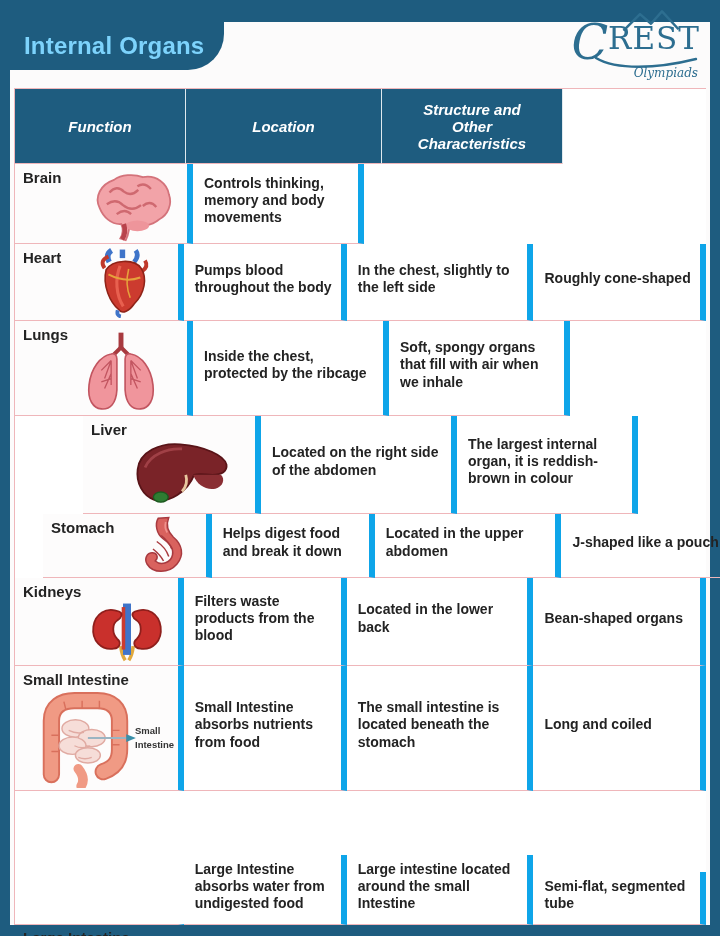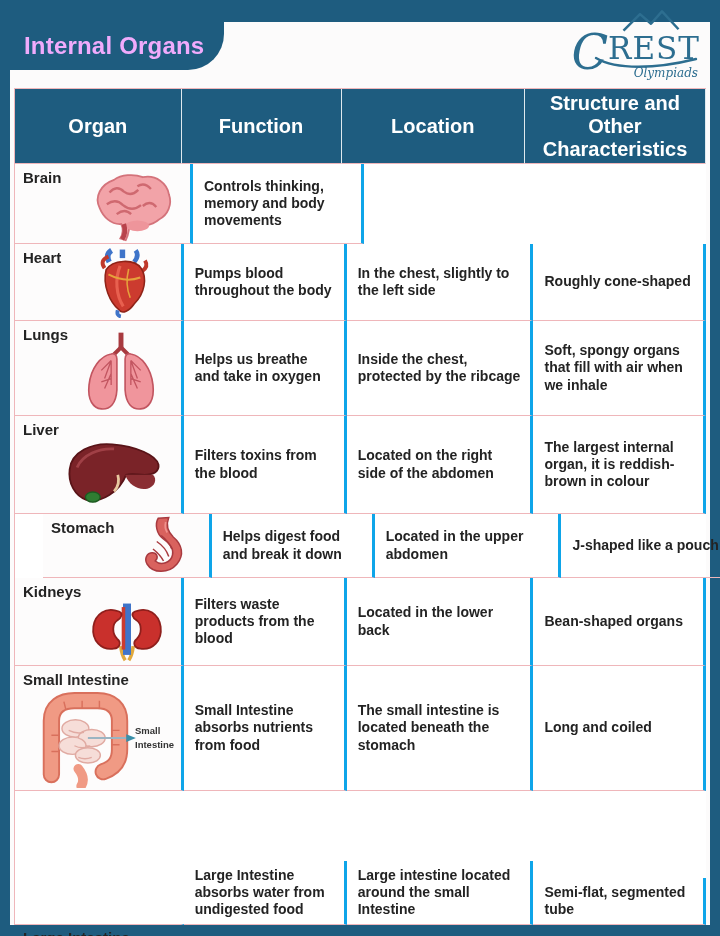--- a/index.html
+++ b/index.html
@@ -8,51 +8,51 @@
     background:#1e5c7f;
     font-family:"Liberation Sans", sans-serif;
   }
   .white-area{position:absolute;left:10px;right:10px;top:22px;bottom:11px;background:#fcfbfb;}
   
   .banner{
     position:absolute;left:10px;top:22px;width:214px;height:48px;
     background:#1e5c7f;border-radius:0 0 36px 0;
     display:flex;align-items:center;padding-left:14px;box-sizing:border-box;
   }
-  .banner span{color:#f0abfc;font-size:24px;font-weight:700;letter-spacing:.2px;}
+  .banner span{color:#7dd3fc;font-size:24px;font-weight:700;letter-spacing:.2px;}
   
   .logo{position:absolute;right:16px;top:8px;width:150px;height:72px;color:#2d6e90;}
   .logo-mountains{position:absolute;right:22px;top:2px;width:62px;height:22px;}
-  .logo-text{position:absolute;right:4px;top:20px;white-space:nowrap;font-family:"DejaVu Serif",serif;}
+  .logo-text{position:absolute;right:4px;top:10px;white-space:nowrap;font-family:"DejaVu Serif",serif;}
   .logo-c{font-size:48px;font-style:italic;font-weight:400;line-height:1;vertical-align:-10px;}
   .logo-rest{font-size:31px;letter-spacing:1px;}
   .logo-swoosh{position:absolute;right:6px;top:48px;width:104px;height:14px;}
   .logo-tag{position:absolute;right:6px;top:58px;font-family:"DejaVu Serif",serif;font-style:italic;font-size:12px;}
   
   .tbl{
     position:absolute;left:14px;top:88px;width:692px;
     border-top:1px solid #efb6ba;border-left:1px solid #efb6ba;
     box-sizing:border-box;background:#fff;
   }
   .trow{display:flex;width:100%;}
   .cell{
-    box-sizing:border-box;border-right:3px solid #0ea5e9;border-bottom:1px solid #efb6ba;
+    box-sizing:border-box;border-right:6px solid #0ea5e9;border-bottom:1px solid #efb6ba;
     position:relative;
   }
   .c1{width:178px;} .c2{width:171px;} .c3{width:196px;} .c4{width:181px;}
   .hcell{
     background:#1e5c7f;color:#fff;display:flex;align-items:center;justify-content:center;
-    text-align:center;font-weight:700;font-size:20px;border-right:1px solid #dfe9ee;border-bottom:1px solid #efb6ba;
+    text-align:center;font-weight:700;font-size:15px;border-right:1px solid #dfe9ee;border-bottom:1px solid #efb6ba;font-style:italic;
   }
   .hcell.c4{padding:0 20px;}
   .rh{height:75px;}
   .r0{height:80px;} .r1{height:77px;} .r2{height:95px;} .r3{height:98px;justify-content:center;}
   .r4{height:64px;margin-left:28px;} .r5{height:88px;} .r6{height:125px;} .r7{height:134px;align-items:flex-end;}
   .txt{
-    display:flex;align-items:center;padding:6px 8px 6px 11px;
+    display:flex;align-items:center;padding:6px 8px 12px 11px;
     font-weight:700;font-size:14px;line-height:1.22;color:#232323;
   }
   .organ-cell{background:#fdfcfc;}
   .organ-label{
     position:absolute;left:8px;top:5px;font-weight:700;font-size:15px;color:#232323;
   }
   .org-img{position:absolute;}
   .img-brain{left:66px;top:6px;width:102px;height:72px;}
   .img-heart{left:80px;top:4px;width:58px;height:70px;}
   .img-lungs{left:58px;top:10px;width:96px;height:82px;}
@@ -82,21 +82,20 @@
   <div class="logo-text"><span class="logo-c">C</span><span class="logo-rest">REST</span></div>
   <svg class="logo-swoosh" viewBox="0 0 104 14">
     <path d="M2,2 C22,14 62,13 102,3" fill="none" stroke="#2d6e90" stroke-width="2.4" stroke-linecap="round"></path>
   </svg>
   <div class="logo-tag">Olympiads</div>
 </div>
 
 <div class="tbl">
 
   <div class="trow">
-    <div class="cell hcell c1 rh">Organ</div>
     <div class="cell hcell c2 rh">Function</div>
     <div class="cell hcell c3 rh">Location</div>
     <div class="cell hcell c4 rh">Structure and Other Characteristics</div>
   </div>
 
   <div class="trow r0">
     <div class="cell c1 organ-cell">
       <span class="organ-label">Brain</span>
       <svg class="org-img img-brain" viewBox="0 0 100 80">
         <path d="M14,42 C8,30 15,16 30,11 C38,5 52,4 62,8 C77,5 89,15 91,27 C95,38 90,50 80,55 C72,62 58,64 48,60 C46,66 47,71 43,78 L37,76 C41,69 40,64 38,60 C27,61 18,52 14,42 Z" fill="#f2a3a8" stroke="#d4737b" stroke-width="2"></path>
@@ -138,37 +137,35 @@
       <span class="organ-label">Lungs</span>
       <svg class="org-img img-lungs" viewBox="0 0 100 100">
         <path d="M50,2 v20" stroke="#a83a3f" stroke-width="6"></path>
         <path d="M50,20 l-11,11 M50,20 l11,11" stroke="#a83a3f" stroke-width="5" fill="none"></path>
         <path d="M38,28 C25,30 13,46 11,66 C9,84 16,94 26,95 C37,96 44,88 45,72 L45,34 C45,29 42,27 38,28 Z" fill="#f0959c" stroke="#c25560" stroke-width="2"></path>
         <path d="M62,28 C75,30 87,46 89,66 C91,84 84,94 74,95 C63,96 56,88 55,72 L55,34 C55,29 58,27 62,28 Z" fill="#f0959c" stroke="#c25560" stroke-width="2"></path>
         <path d="M38,36 L30,58 M38,36 L26,48 M38,36 L38,66 M38,52 L30,70 M38,58 L26,62" stroke="#c25560" stroke-width="1.6" fill="none"></path>
         <path d="M62,36 L70,58 M62,36 L74,48 M62,36 L62,66 M62,52 L70,70 M62,58 L74,62" stroke="#c25560" stroke-width="1.6" fill="none"></path>
       </svg>
     </div>
-    <div class="cell c2 txt">Helps us breathe and take in oxygen</div>
     <div class="cell c3 txt">Inside the chest, protected by the ribcage</div>
     <div class="cell c4 txt">Soft, spongy organs that fill with air when we inhale</div>
   </div>
 
   <div class="trow r3">
     <div class="cell c1 organ-cell">
       <span class="organ-label">Liver</span>
       <svg class="org-img img-liver" viewBox="0 0 110 80">
         <path d="M6,36 C8,17 30,7 52,9 C78,11 100,21 102,31 C103,38 97,42 87,42 C79,42 73,40 67,42 C60,60 40,73 24,69 C12,65 4,51 6,36 Z" fill="#7a2328" stroke="#591418" stroke-width="2"></path>
         <path d="M66,42 C70,53 80,59 90,57 C98,55 101,47 96,42 Z" fill="#8a2e33"></path>
         <path d="M14,34 C20,20 38,13 54,14" fill="none" stroke="#a04046" stroke-width="3"></path>
         <path d="M58,42 q3,10 -4,18" fill="none" stroke="#e8c8a0" stroke-width="3"></path>
         <ellipse cx="31" cy="66" rx="8" ry="5.5" fill="#2f7d32" stroke="#1d5a20" stroke-width="1.5"></ellipse>
       </svg>
     </div>
-    <div class="cell c2 txt">Filters toxins from the blood</div>
     <div class="cell c3 txt">Located on the right side of the abdomen</div>
     <div class="cell c4 txt">The largest internal organ, it is reddish-brown in colour</div>
   </div>
 
   <div class="trow r4">
     <div class="cell c1 organ-cell">
       <span class="organ-label">Stomach</span>
       <svg class="org-img img-stomach" viewBox="0 0 70 80">
         <path d="M40,2 C36,12 38,20 46,28 C58,38 61,52 51,64 C40,77 19,77 11,64 C7,57 11,49 18,49 C24,49 27,55 22,60 C30,67 43,62 45,52 C47,42 40,36 32,30 C24,24 21,11 26,3 Z" fill="#d9625e" stroke="#a83a3f" stroke-width="2"></path>
         <path d="M30,26 q10,8 14,18" fill="none" stroke="#a83a3f" stroke-width="2"></path>

